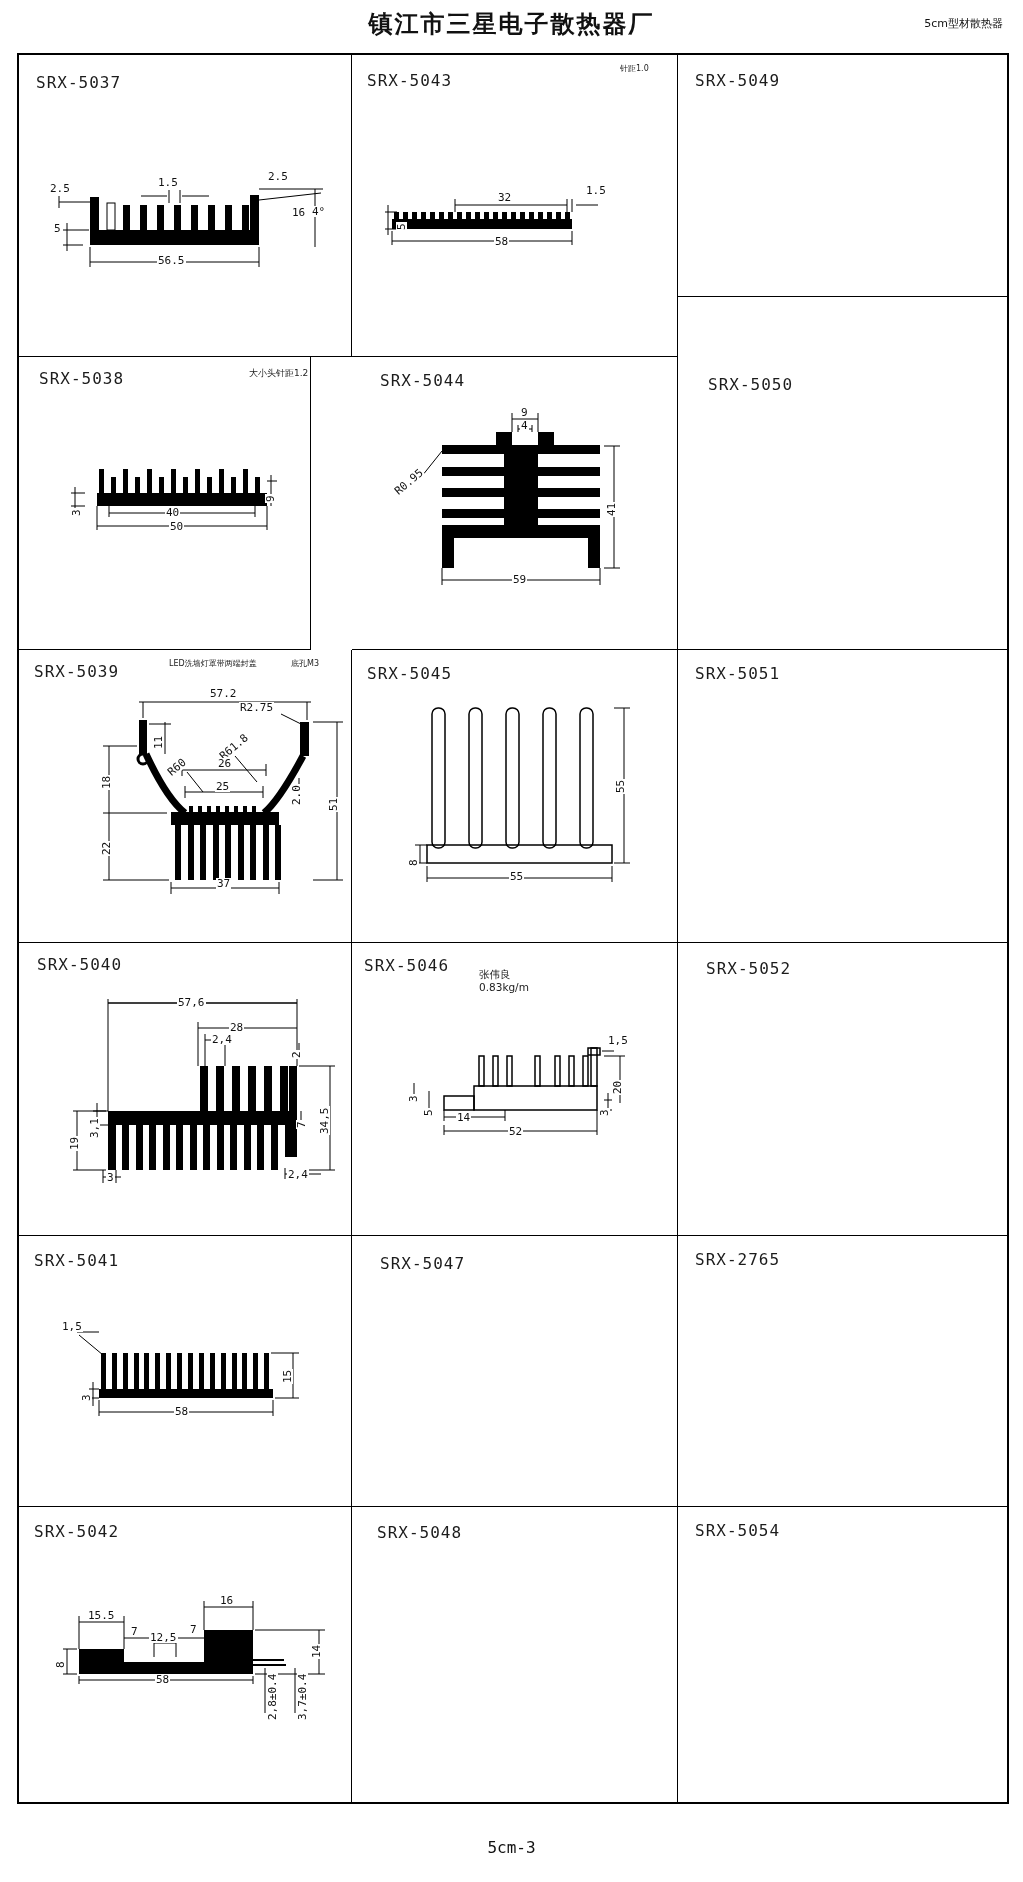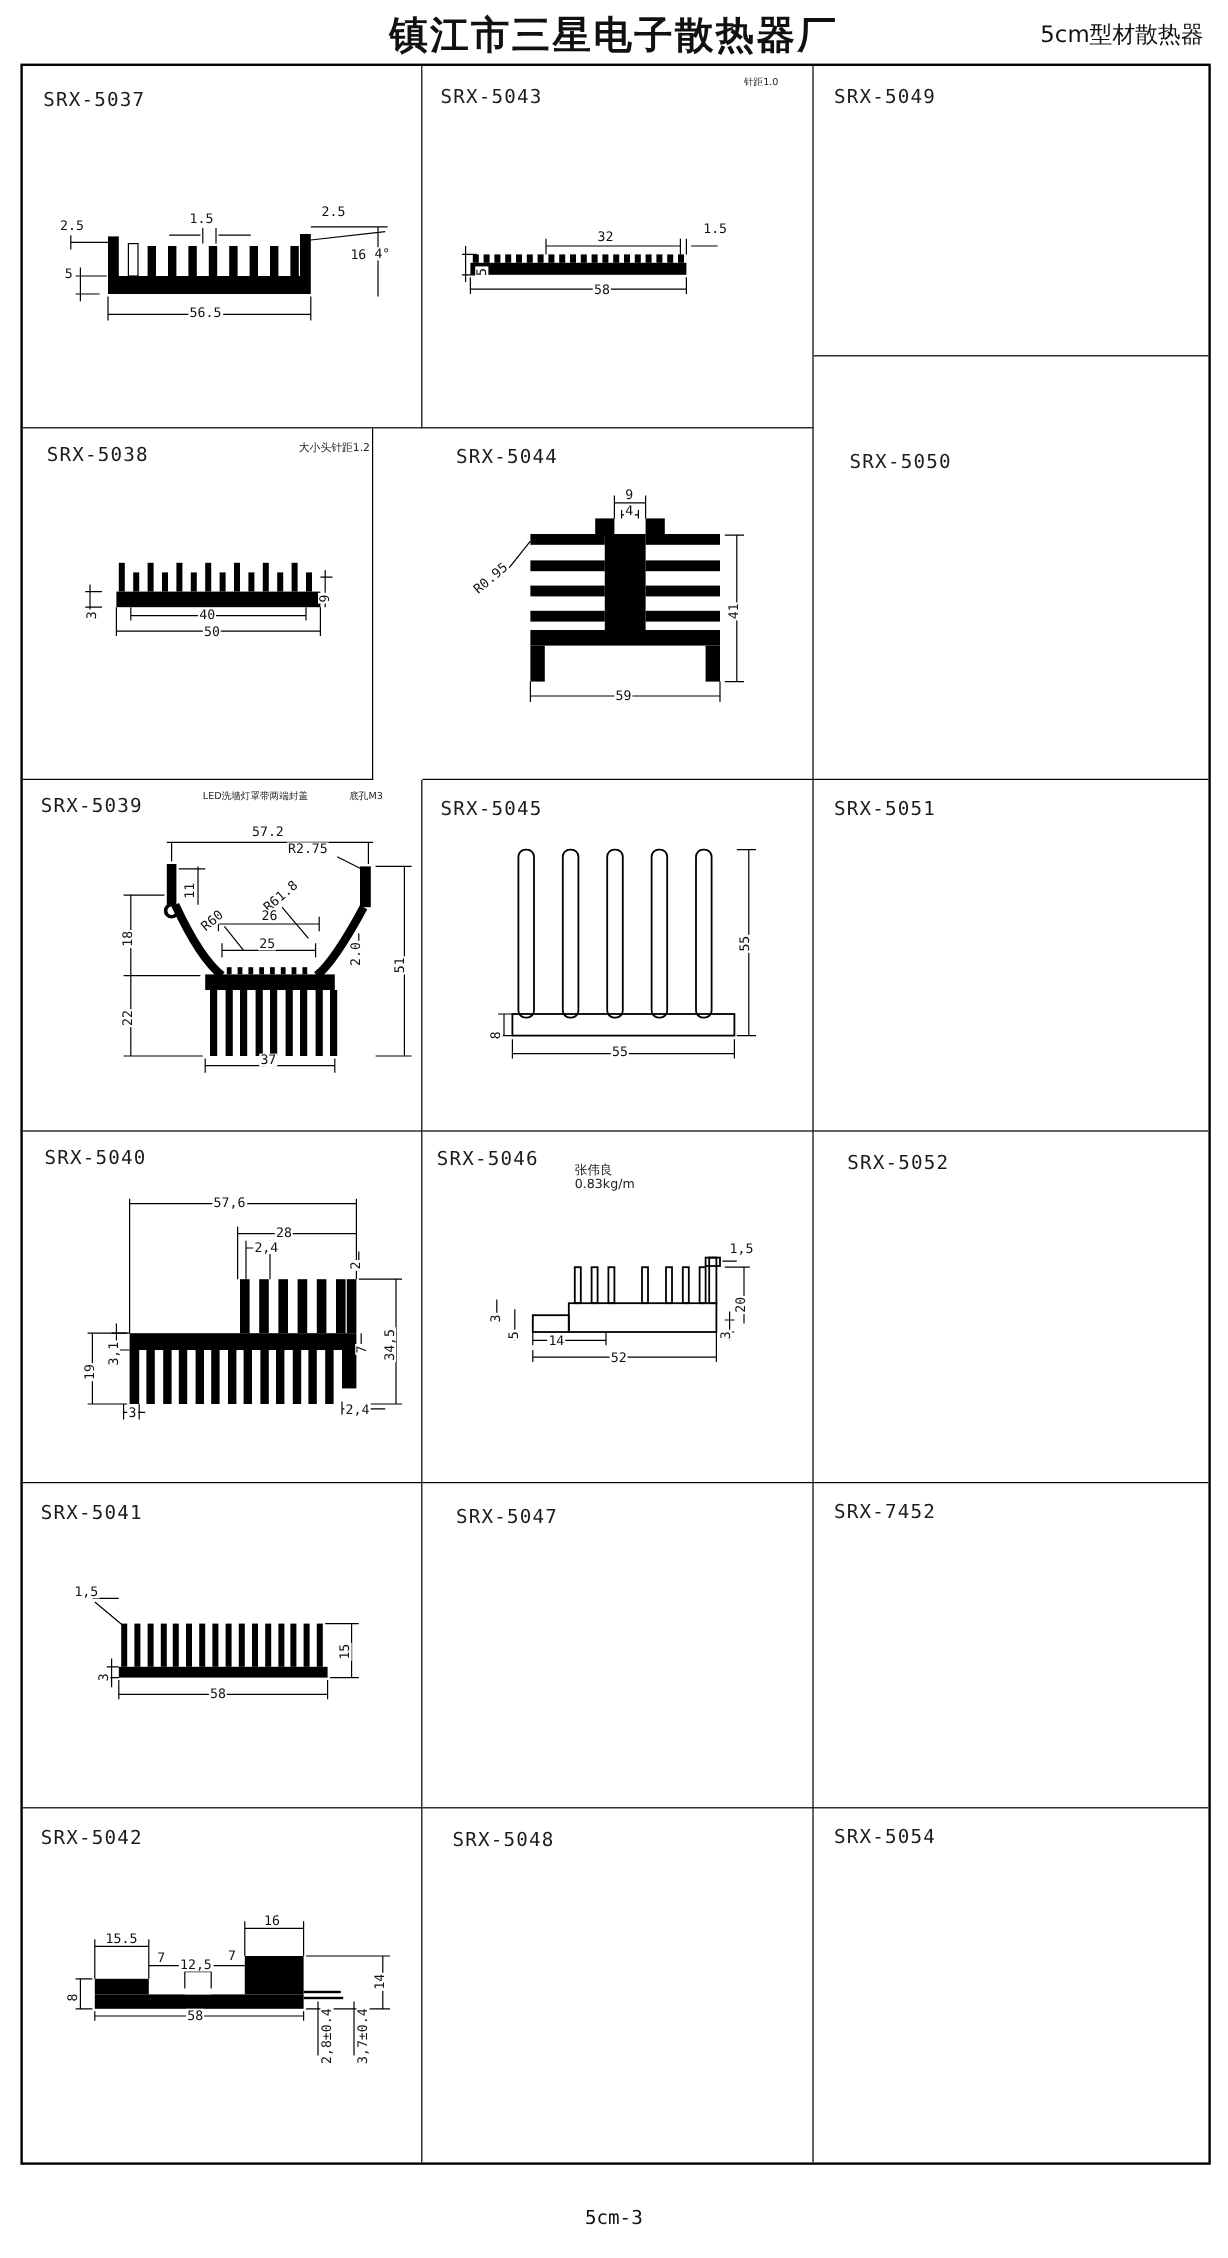--- a/index.html
+++ b/index.html
@@ -1,20 +1,20 @@
 <!DOCTYPE html>
 <html><head>
 <meta charset="utf-8">
 <style>
   html,body{margin:0;padding:0;background:#fff;}
   .page{position:relative;width:1023px;height:1882px;background:#fff;
         font-family:"DejaVu Sans","Liberation Sans",sans-serif;color:#111;overflow:hidden;}
   .hdr-title{position:absolute;left:0;right:0;top:8px;text-align:center;
-        font-size:32px;font-weight:bold;letter-spacing:2px;}
-  .hdr-right{position:absolute;right:20px;top:16px;font-size:19px;}
+        font-size:24px;font-weight:bold;letter-spacing:2px;}
+  .hdr-right{position:absolute;right:20px;top:16px;font-size:11px;}
   .sheet{position:absolute;left:17px;top:53px;width:988px;height:1747px;
         border:2px solid #000;box-sizing:content-box;}
   .cell{position:absolute;box-sizing:border-box;border-right:1px solid #000;border-bottom:1px solid #000;}
   .cell.lastcol{border-right:none;} .cell.lastrow{border-bottom:none;}
   .model{position:absolute;font-family:"DejaVu Sans Mono","Liberation Mono",monospace;
         font-size:16px;letter-spacing:1px;color:#1c1c1c;white-space:nowrap;}
   .ann{position:absolute;font-size:9px;color:#222;white-space:nowrap;}
   .ann10{font-size:10.5px;}
   .dim{position:absolute;font-family:"DejaVu Sans Mono","Liberation Mono",monospace;
         font-size:11px;line-height:1;color:#111;white-space:nowrap;background:#fff;padding:0 1px;}
@@ -365,21 +365,21 @@
       <span class="dim rot" style="left:62px;top:166px">3</span>
       <span class="dim rot" style="left:263px;top:148px">15</span>
       <span class="dim" style="left:155px;top:170px">58</span>
     </div>
 
     <div class="cell" style="left:333px;top:1181px;width:326px;height:271px">
       <div class="model" style="left:28px;top:18px">SRX-5047</div>
     </div>
 
     <div class="cell lastcol" style="left:659px;top:1181px;width:329px;height:271px">
-      <div class="model" style="left:17px;top:14px">SRX-7452</div>
+      <div class="model" style="left:17px;top:14px">SRX-2765</div>
     </div>
 
     <div class="cell lastrow" style="left:0;top:1452px;width:333px;height:295px">
       <div class="model" style="left:15px;top:15px">SRX-5042</div>
       <svg class="draw" width="333" height="295">
         <rect x="60" y="155" width="174" height="12"></rect>
         <rect x="60" y="142" width="45" height="13"></rect>
         <rect x="185" y="123" width="49" height="32"></rect>
         <rect x="135" y="150" width="22" height="5" style="fill:#fff"></rect>
         <rect x="234" y="152" width="31" height="2"></rect>

